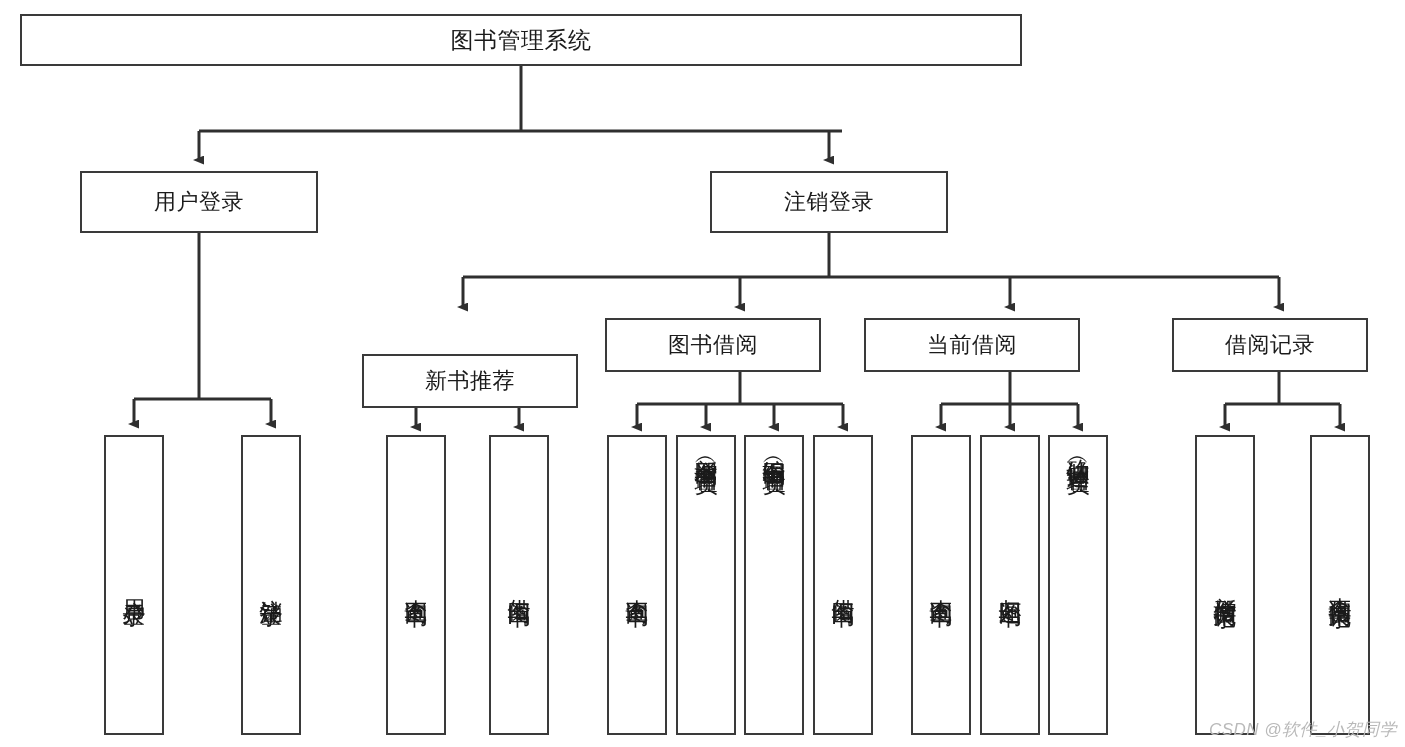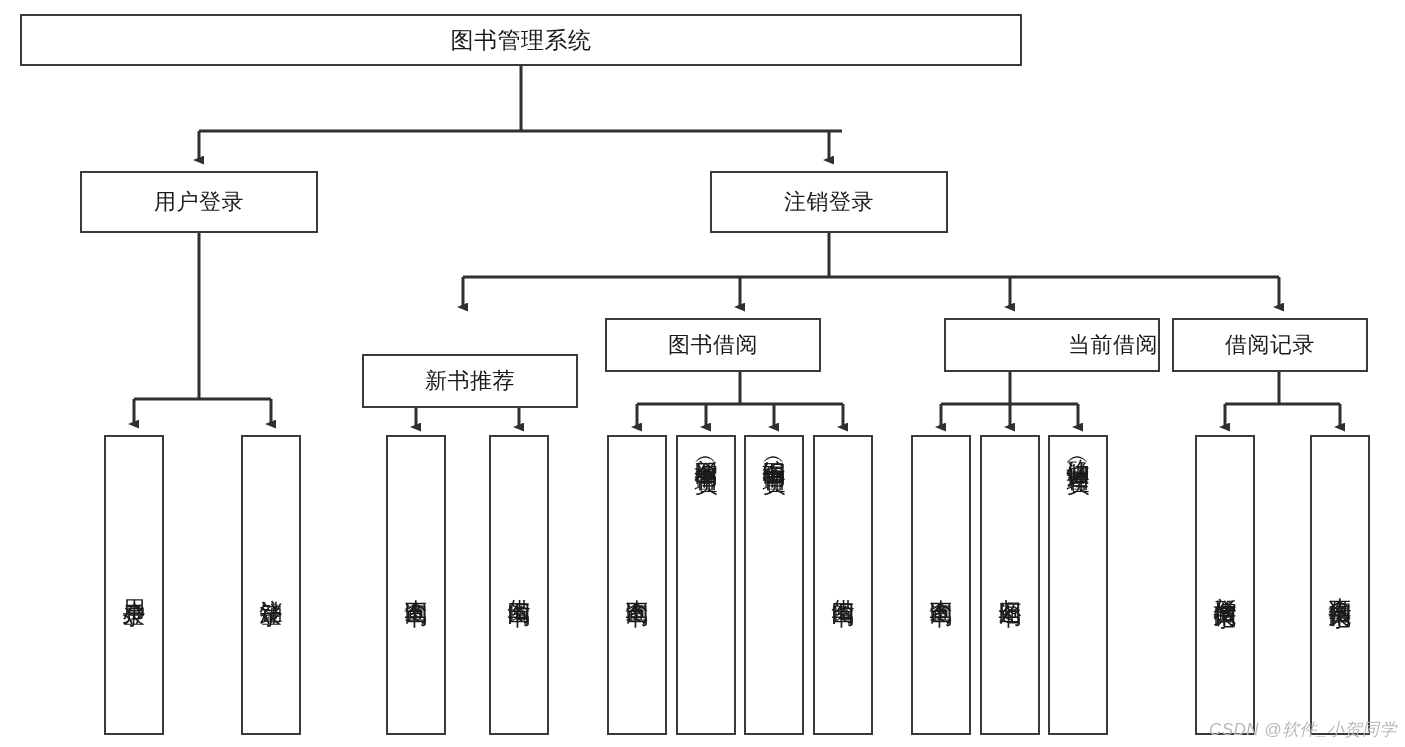--- a/index.html
+++ b/index.html
@@ -120,21 +120,21 @@
   <div class="node h" style="left:710px;top:171px;width:238px;height:62px;">
     <span class="lbl">注销登录</span>
   </div>
 
   <div class="node h" style="left:362px;top:318px;width:216px;height:54px;margin-top:36px;">
     <span class="lbl">新书推荐</span>
   </div>
   <div class="node h" style="left:605px;top:318px;width:216px;height:54px;">
     <span class="lbl">图书借阅</span>
   </div>
-  <div class="node h" style="left:944px;top:318px;width:216px;height:54px;justify-content:flex-end;">
+  <div class="node h" style="left:864px;top:318px;width:216px;height:54px;">
     <span class="lbl">当前借阅</span>
   </div>
   <div class="node h" style="left:1172px;top:318px;width:196px;height:54px;">
     <span class="lbl">借阅记录</span>
   </div>
 
   <div class="node leaf mid" style="left:104px;top:435px;width:60px;height:300px;">
     <span class="lbl">用户登录</span>
   </div>
   <div class="node leaf mid" style="left:241px;top:435px;width:60px;height:300px;">

